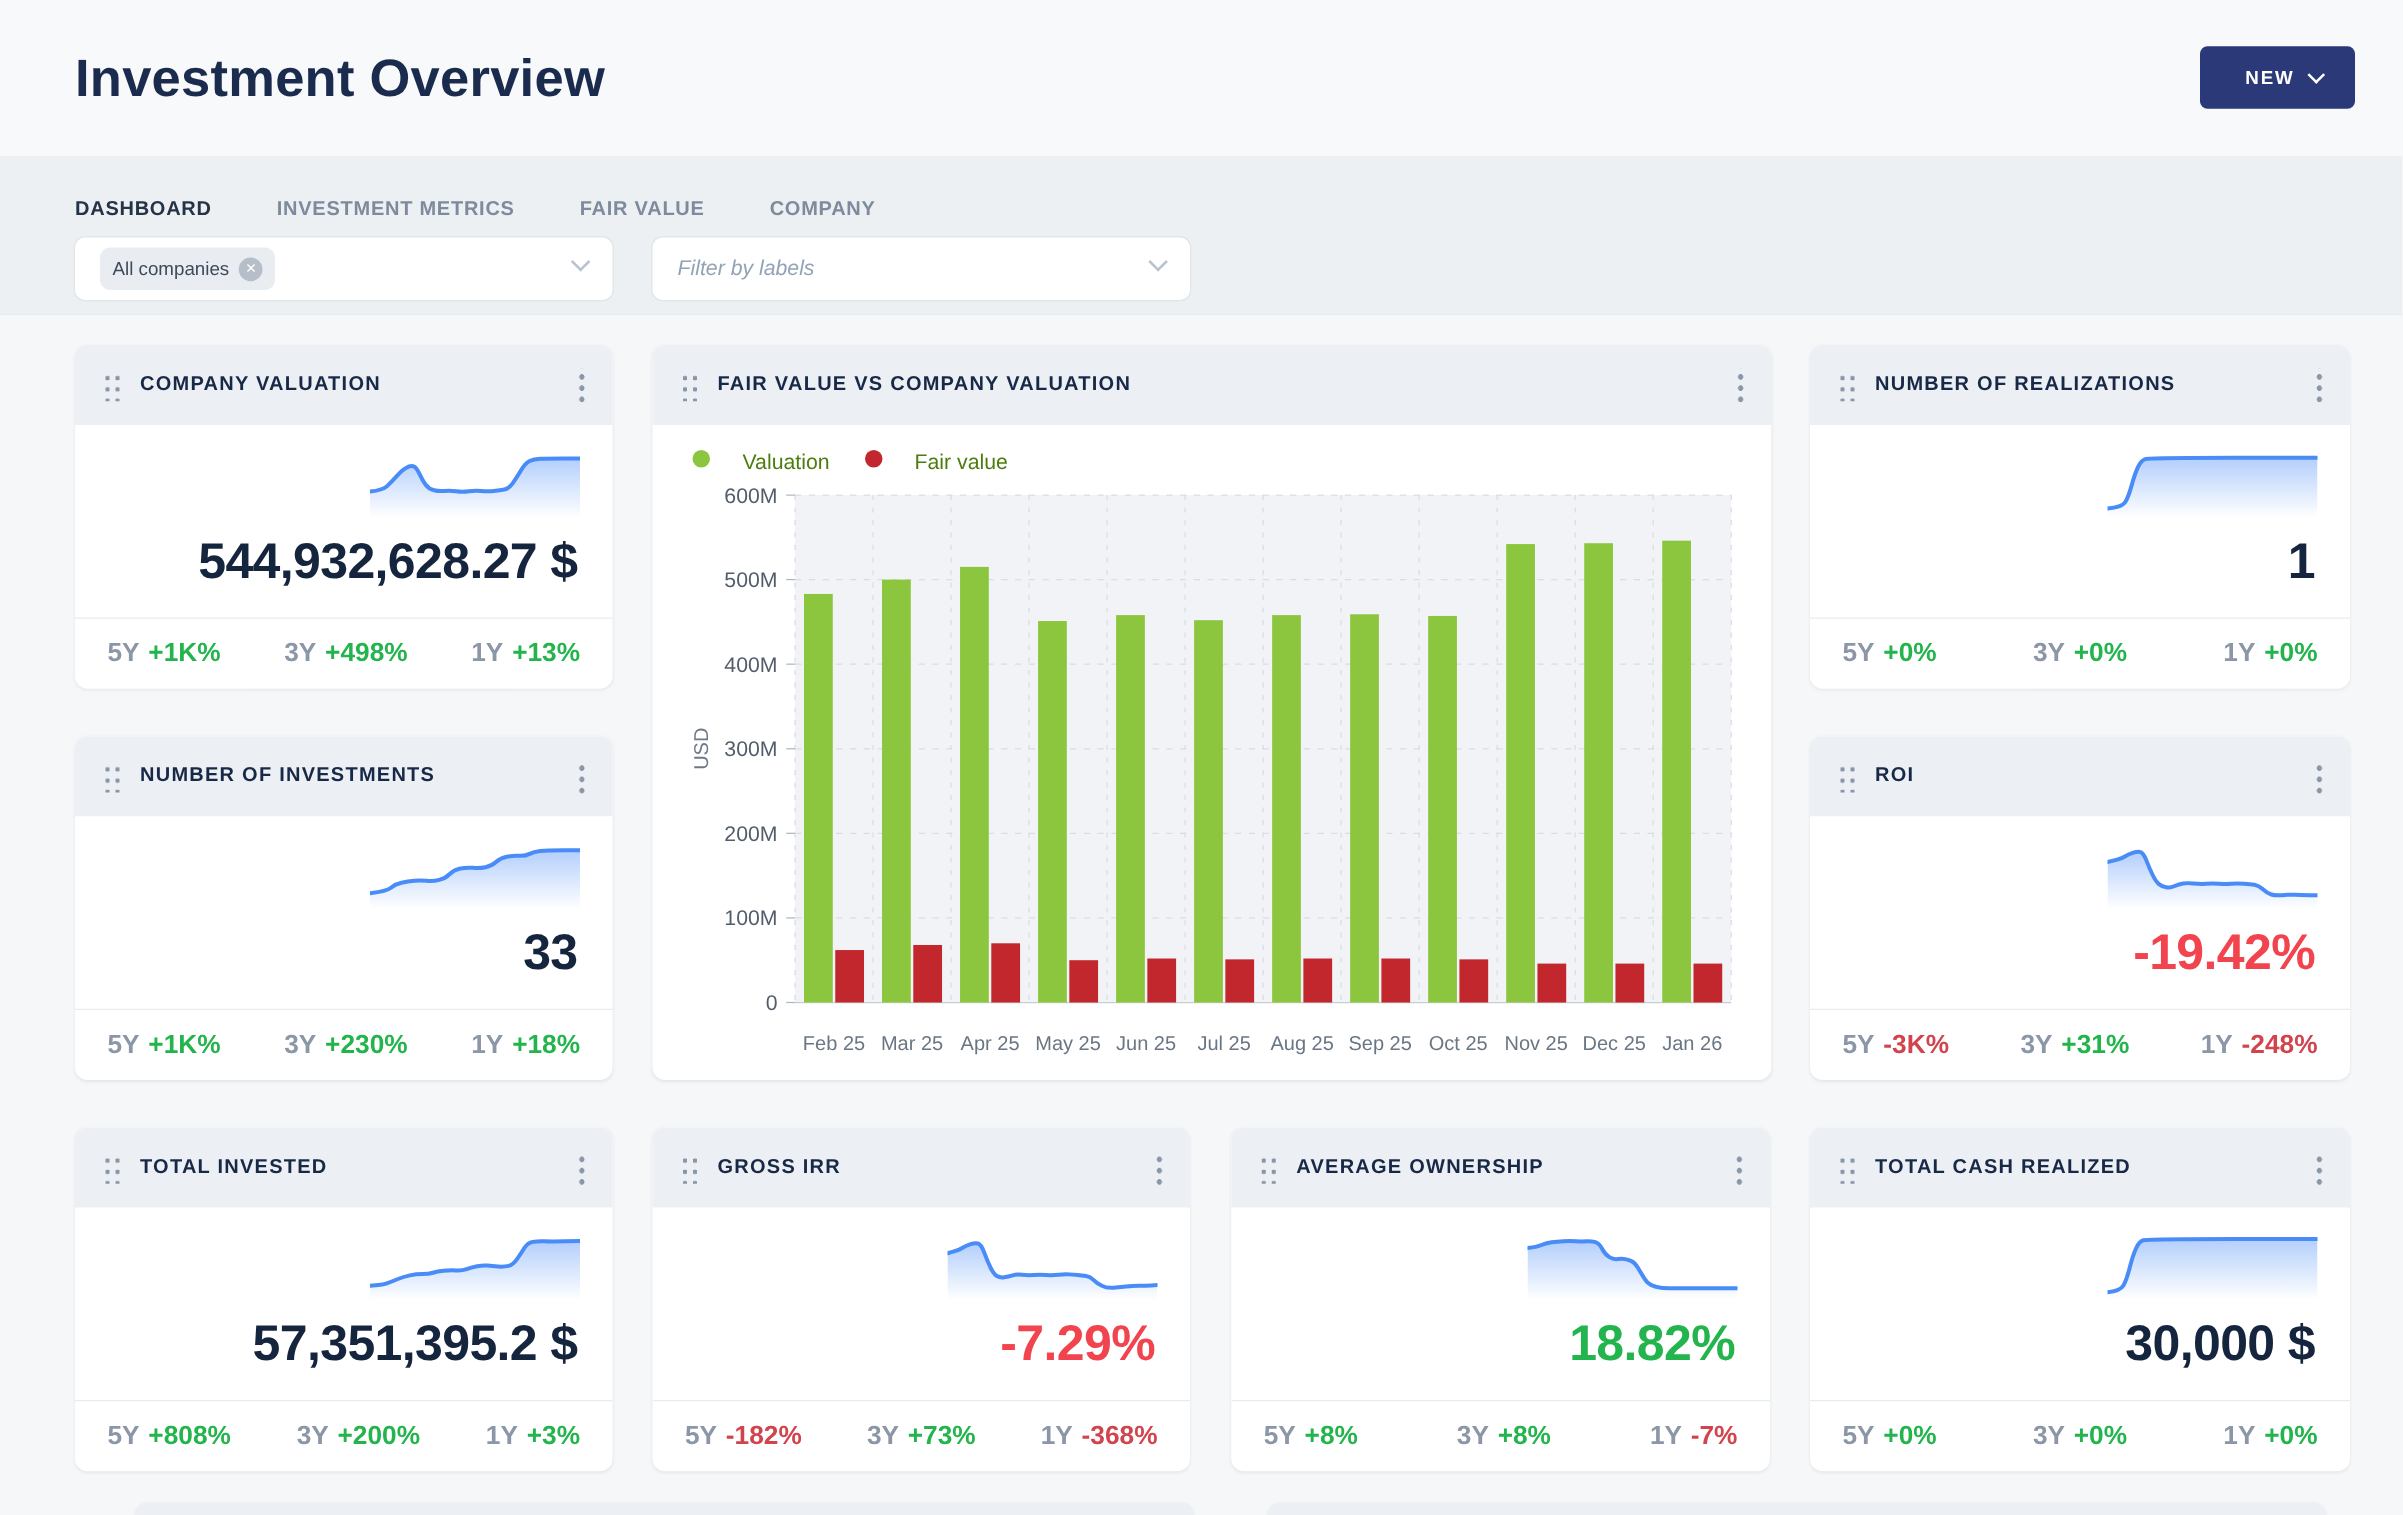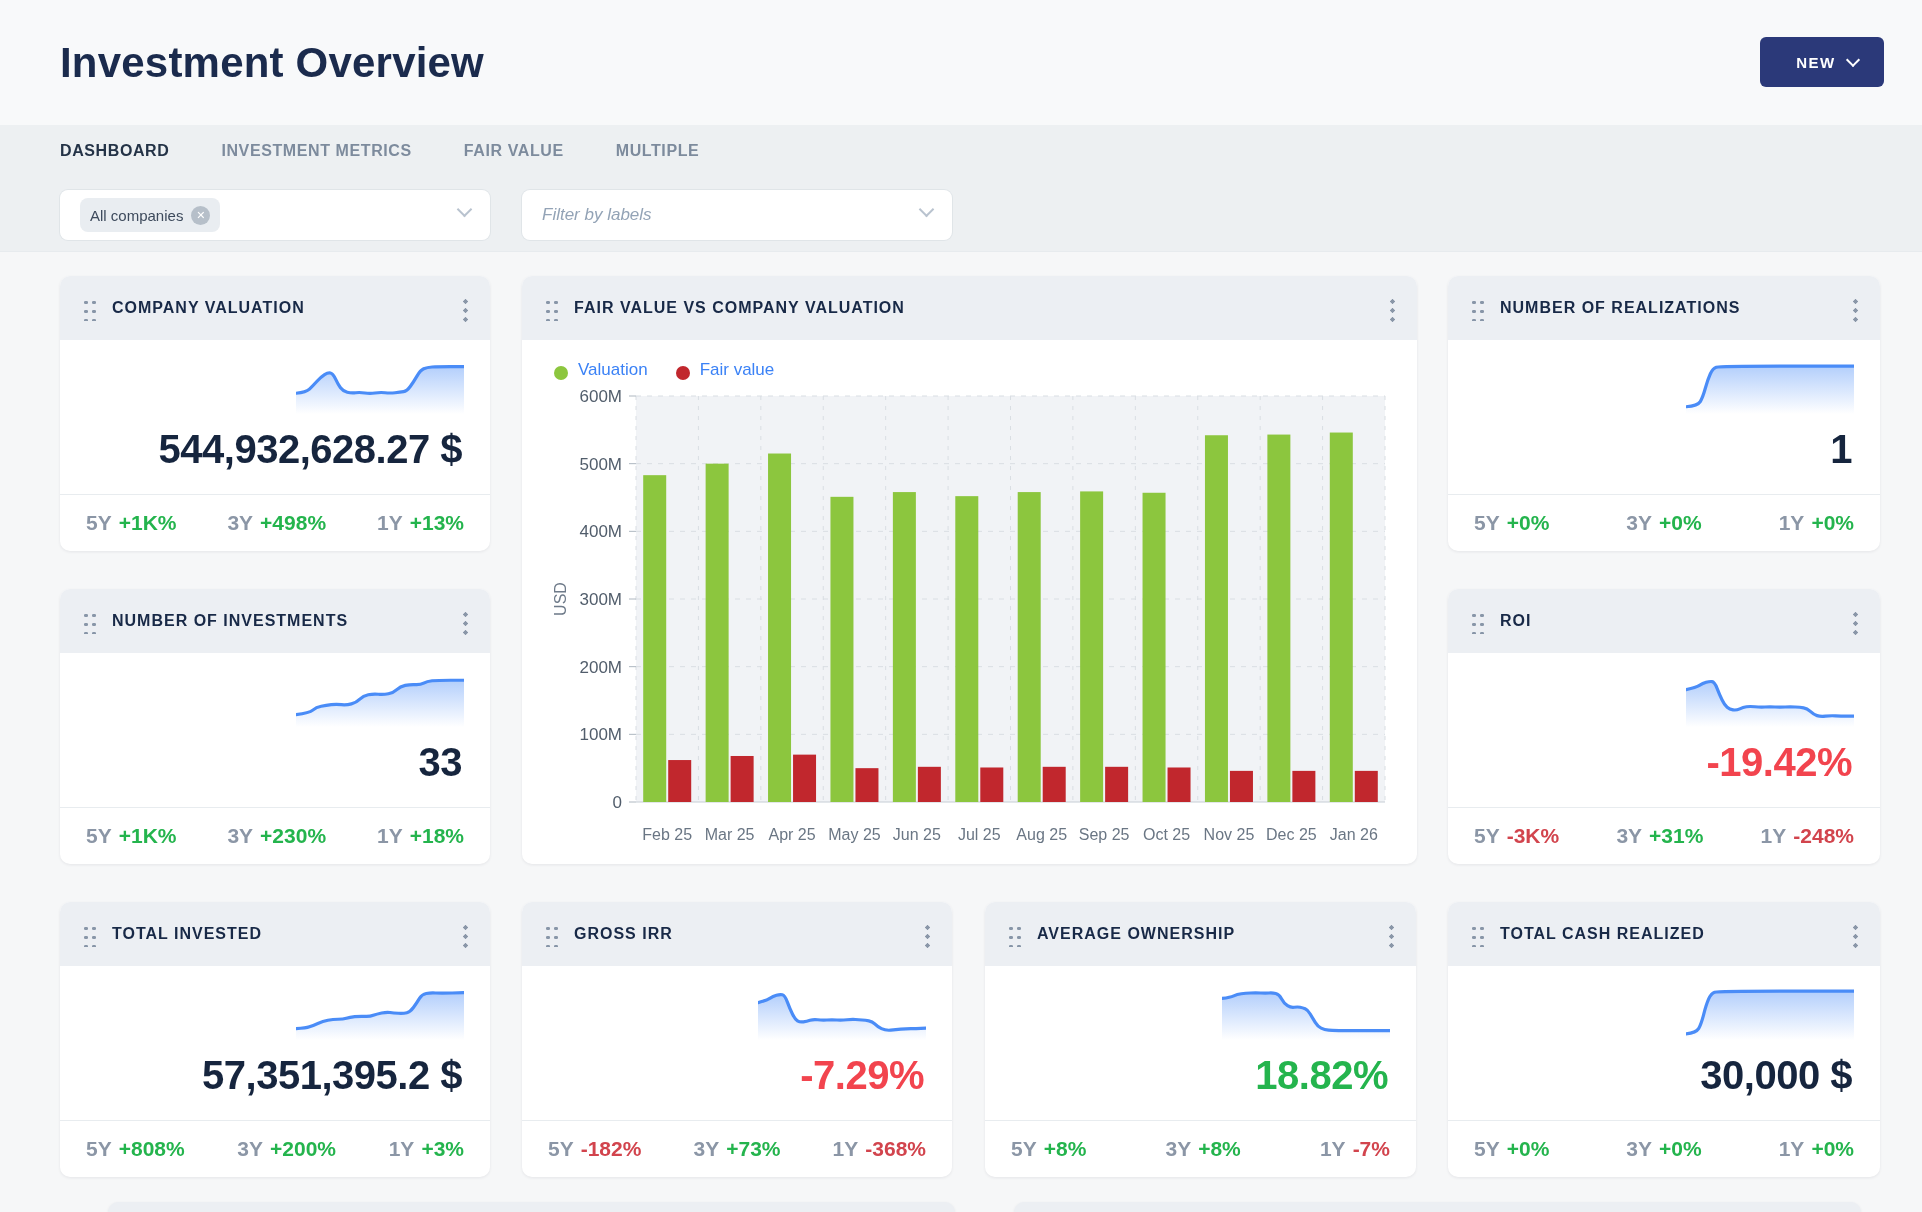--- a/index.html
+++ b/index.html
@@ -5,21 +5,21 @@
   html,body{margin:0;padding:0;background:#f6f7f8;font-family:"Liberation Sans",sans-serif;}
   .page{position:relative;width:1922px;height:1212px;background:#f6f7f8;overflow:hidden;}
   
   .topbar{position:absolute;left:0;top:0;width:100%;height:125px;background:#f8f9fa;}
   .title{position:absolute;left:60px;top:50%;transform:translateY(-50%);margin:0;font-size:42px;font-weight:700;color:#1b2b4d;letter-spacing:.2px;}
   .newbtn{position:absolute;right:38px;top:37px;width:124px;height:50px;background:#2b3979;color:#fff;border:none;border-radius:6px;font-family:"Liberation Sans",sans-serif;font-size:15px;font-weight:700;letter-spacing:1.5px;display:flex;align-items:center;justify-content:center;gap:12px;cursor:pointer;padding-left:16px;}
   .chev{width:9px;height:9px;border-right:2px solid #b9c3cf;border-bottom:2px solid #b9c3cf;transform:rotate(45deg);display:inline-block;margin-top:-5px;}
   .chev.white{border-color:#fff;width:8px;height:8px;}
   
   .band{position:absolute;left:0;top:125px;width:100%;height:127px;background:#edf0f2;border-bottom:1px solid #e7ebee;box-sizing:border-box;}
-  .tabs{position:absolute;left:60px;top:125px;height:52px;display:flex;gap:52px;align-items:center;}
+  .tabs{position:absolute;left:60px;top:125px;height:52px;display:flex;gap:52px;align-items:flex-end;}
   .tab{font-size:16px;font-weight:700;letter-spacing:.6px;color:#7d8b9d;cursor:pointer;}
   .tab.active{color:#243347;}
   .select{position:absolute;top:190px;width:430px;height:50px;background:#fff;border-radius:8px;display:flex;align-items:center;padding:0 20px;box-sizing:border-box;cursor:pointer;box-shadow:0 0 0 1px rgba(190,200,210,.28);}
   .ph{font-size:17px;font-style:italic;color:#93a3b6;}
   .chip{height:34px;background:#e9edf1;border-radius:8px;display:flex;align-items:center;padding:0 10px;font-size:15px;color:#3d4a5c;gap:8px;}
   .chipx{width:19px;height:19px;border-radius:50%;background:#b6bfc9;color:#fff;font-size:11px;line-height:19px;display:flex;align-items:center;justify-content:center;cursor:pointer;}
   .select .chev{position:absolute;right:20px;top:19px;}
   
   .card{position:absolute;background:#fff;border-radius:10px;box-shadow:0 1px 3px rgba(20,30,50,.08);display:flex;flex-direction:column;overflow:hidden;}
   .chead{height:64px;background:#eceff3;display:flex;align-items:center;padding:0 22px;flex:0 0 auto;}
@@ -32,21 +32,21 @@
   .c-dark{color:#16253e;}
   .c-green{color:#24b44d;}
   .metric.c-red{color:#f2444e;}
   .cstats{flex:0 0 auto;height:56px;border-top:1px solid #e8ecef;display:flex;align-items:center;justify-content:space-between;padding:0 26px;}
   .stat{font-size:21px;white-space:nowrap;}
   .sp{color:#8b96a6;font-weight:600;margin-right:7px;}
   .sv{font-weight:700;}
   .sv.c-red{color:#d2444d;}
   
   .legend{display:flex;gap:28px;align-items:center;padding:20px 0 6px 32px;}
-  .li{display:flex;align-items:flex-end;gap:10px;font-size:17px;color:#3b82f6;cursor:pointer;}
+  .li{display:flex;align-items:flex-start;gap:26px;font-size:17px;color:#4d7c0f;cursor:pointer;}
   .dot{width:14px;height:14px;border-radius:50%;display:inline-block;}
   .barchart{display:block;width:847px;height:470px;margin:0 auto;font-family:"Liberation Sans",sans-serif;}
   
   .sliver{position:absolute;top:1202px;height:10px;background:#eceff3;border-radius:10px 10px 0 0;box-shadow:0 1px 3px rgba(20,30,50,.08);}
 </style>
 </head>
 <body>
 
 <div class="page">
 
@@ -56,21 +56,21 @@
       <span>NEW</span>
       <i class="chev white"></i>
     </button>
   </header>
 
   <div class="band"></div>
   <nav class="tabs">
     <span class="tab active">DASHBOARD</span>
     <span class="tab">INVESTMENT METRICS</span>
     <span class="tab">FAIR VALUE</span>
-    <span class="tab">MULTIPLE</span>
+    <span class="tab">COMPANY</span>
   </nav>
 
   <div class="select" style="left:522px;">
     <span class="ph">Filter by labels</span>
     <span class="chev"></span>
   </div>
   <div class="select" style="left:60px;">
     <span class="chip">
       <span>All companies</span>
       <span class="chipx">✕</span>

